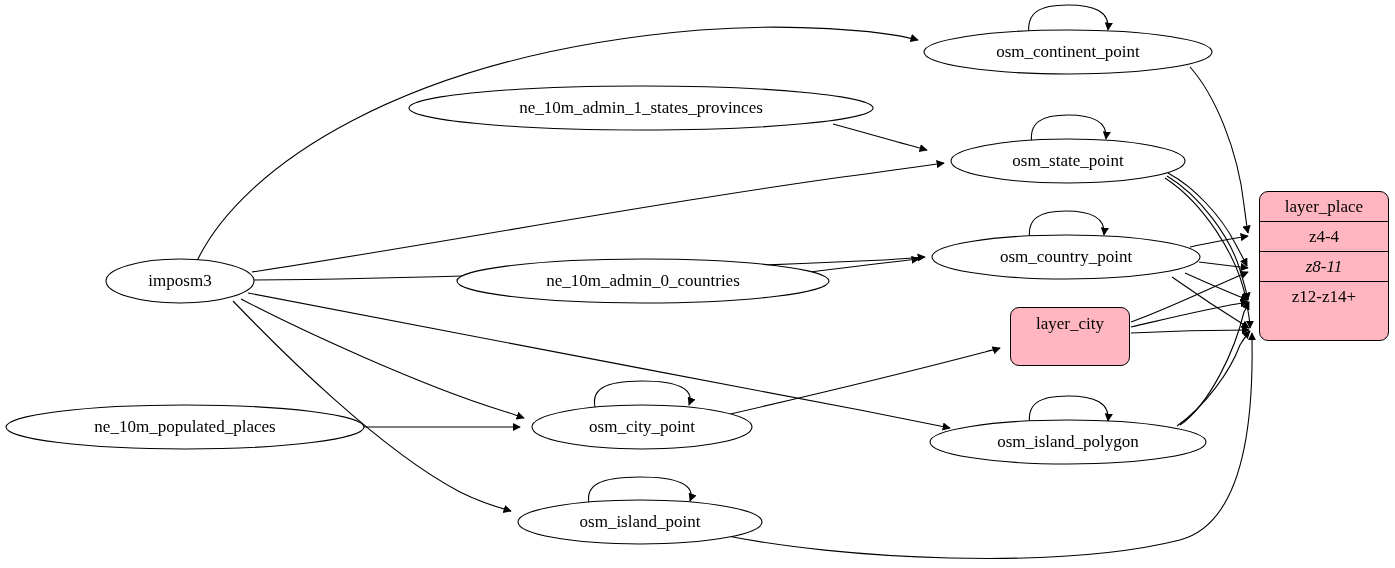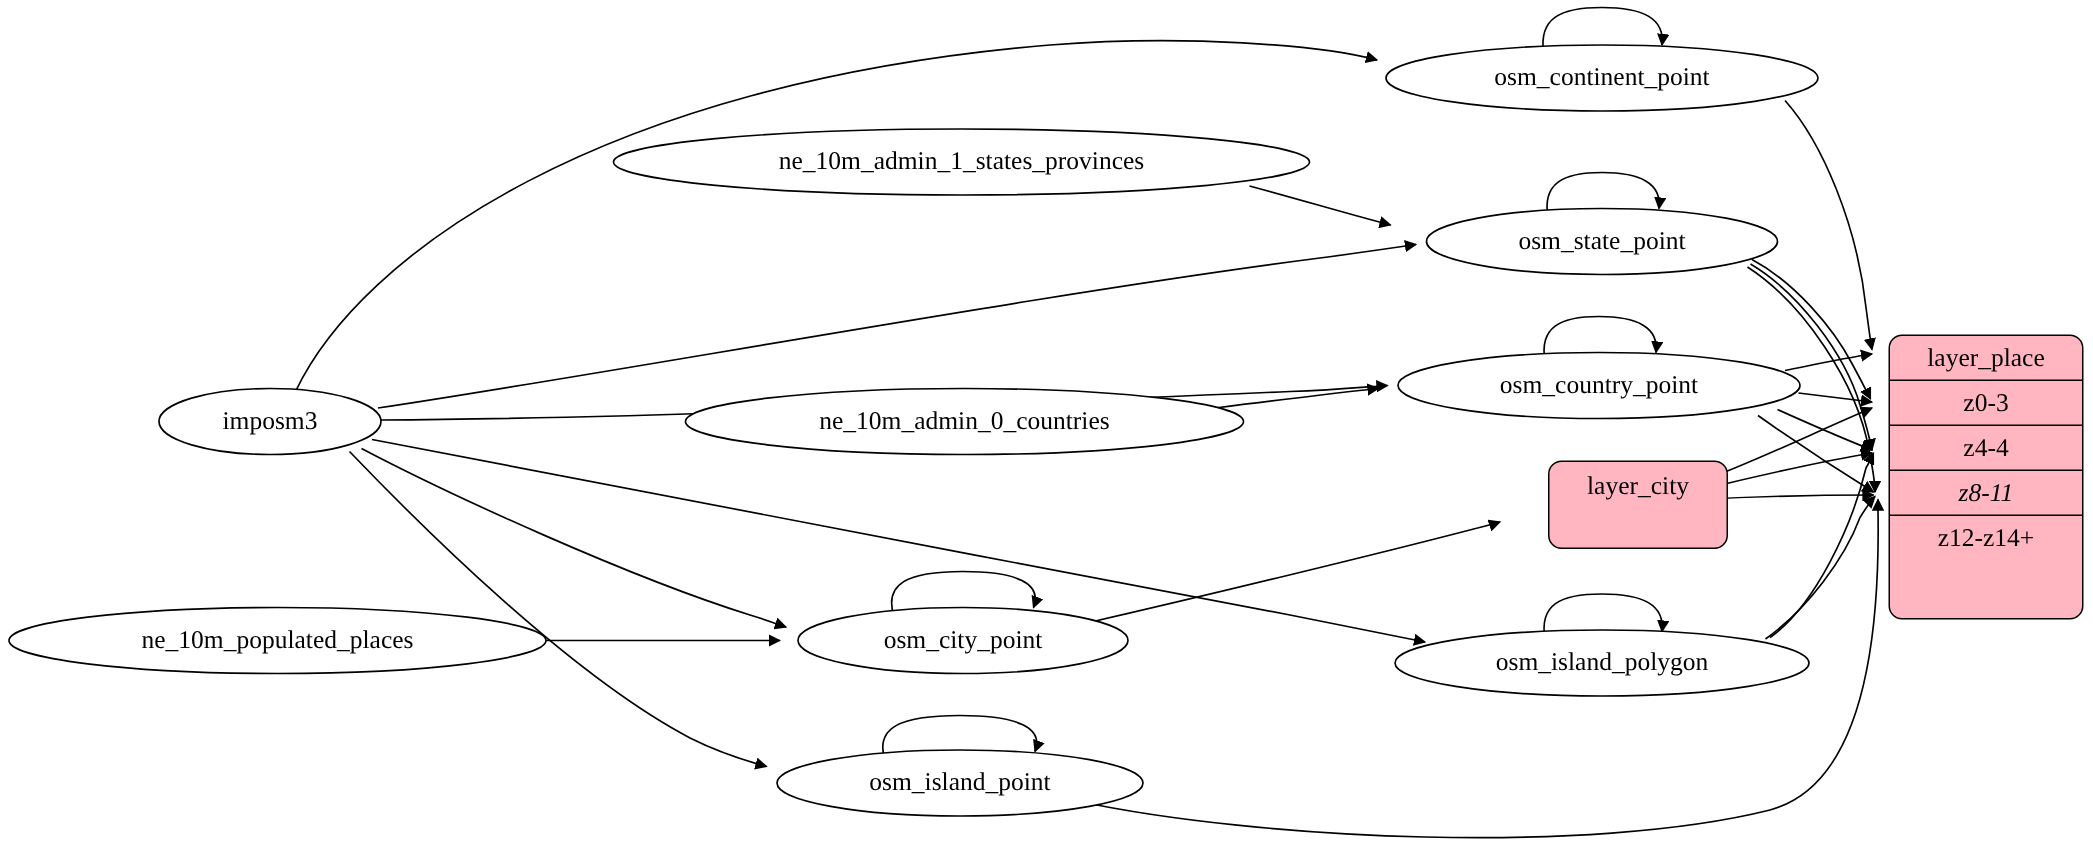--- a/index.html
+++ b/index.html
@@ -157,25 +157,24 @@
         <ellipse class="node-ellipse" cx="1068" cy="442" rx="138" ry="22"></ellipse>
         <text class="node-label" x="1068" y="443">osm_island_polygon</text>
       </g>
       <g>
         <ellipse class="node-ellipse" cx="640" cy="522" rx="122" ry="22"></ellipse>
         <text class="node-label" x="640" y="523">osm_island_point</text>
       </g>
     </g>
   </svg>
 
-  <div class="record-box" style="left:1259px; top:191px; width:130px; height:190px;margin-top:32px;">
+  <div class="record-box" style="left:1259px; top:191px; width:130px; height:150px;">
     <div class="record-row" style="height:30px;">layer_place</div>
-    <div class="record-row" style="height:30px;">z0-3</div>
     <div class="record-row" style="height:30px;">z4-4</div>
     <div class="record-row" style="height:30px;font-style:italic;">z8-11</div>
     <div class="record-row" style="height:29px;">z12-z14+</div>
   </div>
 
-  <div class="record-box" style="left:1010px; top:307px; width:120px; height:59px;margin-left:22px;">
+  <div class="record-box" style="left:1010px; top:307px; width:120px; height:59px;">
     <div class="record-row" style="height:30px;">layer_city</div>
   </div>
 
 </div>
 
 </body></html>

